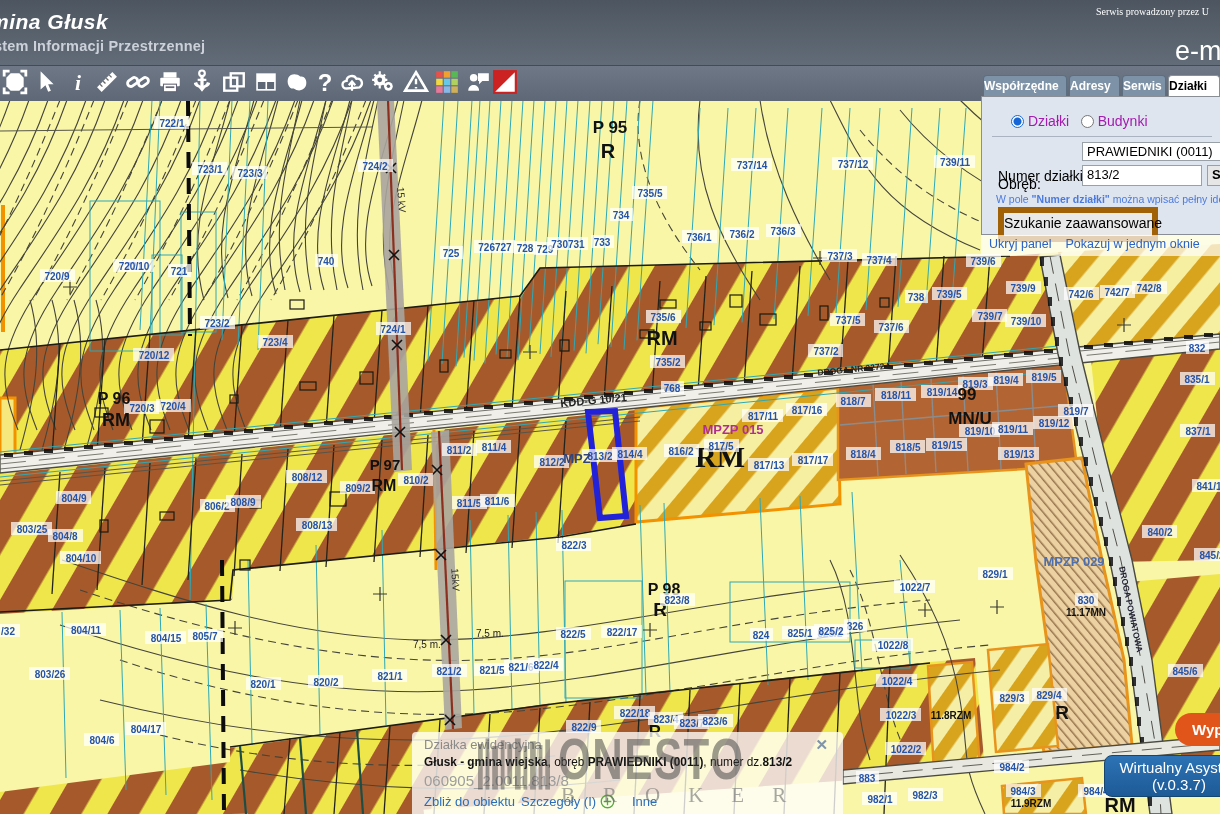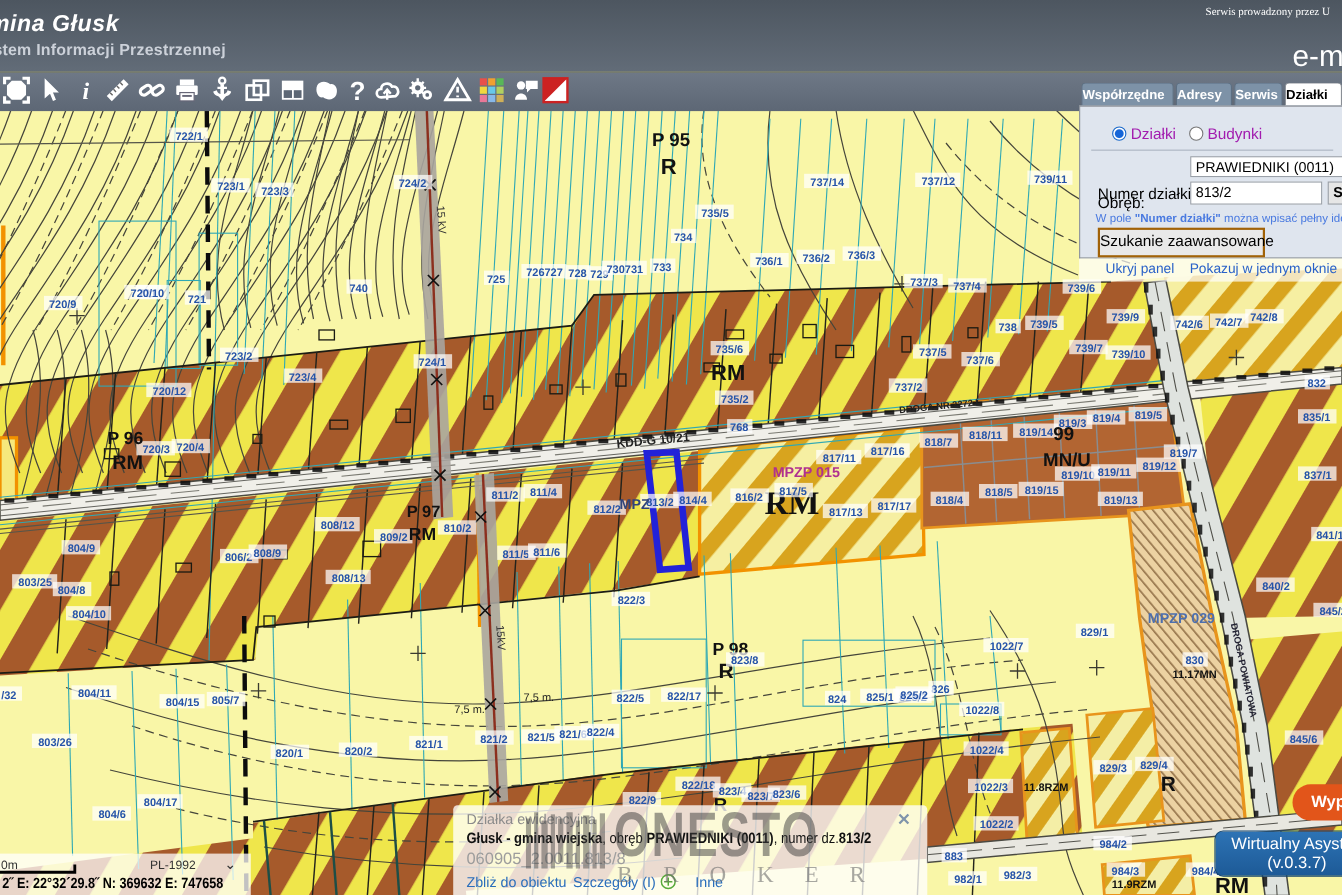--- a/index.html
+++ b/index.html
@@ -13,21 +13,21 @@
 #panel{left:981px;top:96px;width:239px;height:139px;background:#dfe5ee;border:1px solid #8a8f96;border-right:none;box-sizing:border-box;}
 .tab{position:absolute;height:21px;background:#7d92a7;color:#fff;font-size:12px;font-weight:bold;line-height:21px;border:1px solid #5c6f82;border-bottom:none;border-radius:4px 4px 0 0;box-sizing:border-box;white-space:nowrap;overflow:hidden;}
 .tabact{background:#fff;color:#000;border-color:#8a8f96;}
 #panel .row1{position:absolute;left:17px;top:16px;font-size:14px;color:#a21caf;white-space:nowrap;margin-left:12px;}
 .radio{display:inline-block;width:13px;height:13px;border-radius:50%;background:#fff;border:1px solid #777;vertical-align:-2px;box-sizing:border-box;}
 .radio.on{border:1px solid #1b6acb;background:radial-gradient(circle at 50% 50%, #1565d8 0 3.5px, #fff 4.5px);}
 #panel .sep{position:absolute;left:10px;right:8px;top:39px;border-top:1px solid #aab4c0;}
 #panel .lbl{position:absolute;font-size:14px;color:#000;white-space:nowrap;}
 #panel .inp{position:absolute;background:#fff;border:1px solid #9aa0a8;font-size:13px;color:#000;padding:0 4px;box-sizing:border-box;white-space:nowrap;overflow:hidden;line-height:17px;}
 #panel .hint{position:absolute;left:14px;top:96px;font-size:10.5px;color:#4a7ae0;white-space:nowrap;}
-#panel .btn{position:absolute;left:16px;top:110px;width:148px;height:23px;background:#e9e9e9;border:2px solid #a16207;font-size:14px;color:#000;text-align:center;line-height:21px;white-space:nowrap;}
+#panel .btn{position:absolute;left:16px;top:110px;width:148px;height:23px;background:#e9e9e9;border:6px solid #a16207;font-size:14px;color:#000;text-align:center;line-height:21px;white-space:nowrap;}
 #plinks{left:981px;top:235px;width:239px;height:21px;background:rgba(255,255,255,0.7);font-size:12.5px;color:#2a62c8;white-space:nowrap;line-height:19px;}
 #popup{left:412px;top:732px;width:431px;height:104px;background:rgba(255,255,255,0.78);border-radius:4px 4px 0 0;font-size:13px;color:#000;}
 #popup .g1{position:absolute;left:12px;top:5px;color:#8b8b8b;font-size:13px;}
 #popup .m{position:absolute;left:12px;top:22px;font-size:13.6px;color:#111;white-space:nowrap;transform:scaleX(0.87);transform-origin:0 0;}
 #popup .g2{position:absolute;left:12px;top:40px;color:#9d9d9d;font-size:15px;}
 #popup .lk{position:absolute;top:62px;color:#2a6ebb;font-size:13px;white-space:nowrap;}
 #popup .x{position:absolute;right:15px;top:4px;color:#7f94ab;font-size:15px;font-weight:bold;}
 #coords{left:0;top:776px;width:228px;height:38px;background:rgba(255,255,255,0.75);}
 #coords .r1{position:absolute;left:0;top:2px;font-size:11px;color:#333;white-space:nowrap;}
 #coords .r2{position:absolute;left:2px;top:19px;font-size:13.5px;font-weight:bold;color:#000;white-space:nowrap;}
@@ -849,43 +849,36 @@
     <div class="row1"><span class="radio on"></span> Działki&nbsp;&nbsp;&nbsp;<span class="radio"></span> Budynki</div>
     <div class="sep"></div>
     <div class="lbl" style="left:16px;top:47px;margin-top:32px;">Obręb:</div>
     <div class="inp" style="left:100px;top:45px;width:139px;height:19px;">PRAWIEDNIKI (0011)</div>
     <div class="lbl" style="left:16px;top:71px;">Numer działki:</div>
     <div class="inp" style="left:100px;top:68px;width:120px;height:21px;">813/2</div>
     <div class="inp" style="left:225px;top:68px;width:14px;height:21px;font-weight:bold;background:#e6e6e6;">S</div>
     <div class="hint">W pole <b>"Numer działki"</b> można wpisać pełny identyfikat</div>
     <div class="btn">Szukanie zaawansowane</div>
   </div>
-  <div id="plinks" class="abs"><span style="margin-left:24px;">Ukryj panel</span><span style="margin-left:14px;text-align:right;">Pokazuj w jednym oknie</span></div>
+  <div id="plinks" class="abs"><span style="margin-left:8px;">Ukryj panel</span><span style="margin-left:14px;text-align:right;">Pokazuj w jednym oknie</span></div>
 
   <div id="popup" class="abs">
     <div class="g1">Działka ewidencyjna</div>
     <div class="m"><b>Głusk - gmina wiejska</b>, obręb <b>PRAWIEDNIKI (0011)</b>, numer dz.<b>813/2</b></div>
     <div class="g2">060905_2.0011.813/8</div>
     <div class="lk" style="left:12px;">Zbliż do obiektu</div>
     <div class="lk" style="left:109px;">Szczegóły (I)</div>
     <svg class="abs" style="left:188px;top:62px;" width="15" height="15" viewBox="0 0 18 18">
         <circle cx="9" cy="9" r="7.5" fill="none" stroke="#57aa3a" stroke-width="1.6"></circle>
         <path d="M 9 4.5 V 13.5 M 4.5 9 H 13.5" stroke="#57aa3a" stroke-width="1.6"></path>
       </svg>
     <div class="lk" style="left:220px;">Inne</div>
     <div class="x">✕</div>
   </div>
 
-  <div id="coords" class="abs">
-    <div class="r1"><span style="margin-left:1px;">0m</span><span style="margin-left:120px;">PL-1992</span><span style="margin-left:26px;font-size:13px;">⌄</span></div>
-    <svg class="abs" style="left:0px;top:9px;" width="72" height="10">
-        <path d="M 0 8 H 68 V 1" fill="none" stroke="#000" stroke-width="2.6"></path>
-      </svg>
-    <div class="r2" style="transform:scaleX(0.85);transform-origin:0 0;">2˝  E: 22°32´29.8˝   N: 369632      E: 747658</div>
-  </div>
 
   <div id="btnO" class="abs">Wypr</div>
   <div id="btnB" class="abs">Wirtualny Asysten<br>(v.0.3.7)</div>
 
   <svg id="wmbars" class="abs" viewBox="0 0 76 54">
     <g fill="#3f3f3f">
       <rect x="0" y="6" width="5" height="48"></rect>
         <rect x="8" y="0" width="4" height="54"></rect>
       <rect x="15" y="8" width="6" height="46"></rect>
         <rect x="24" y="2" width="4" height="52"></rect>

